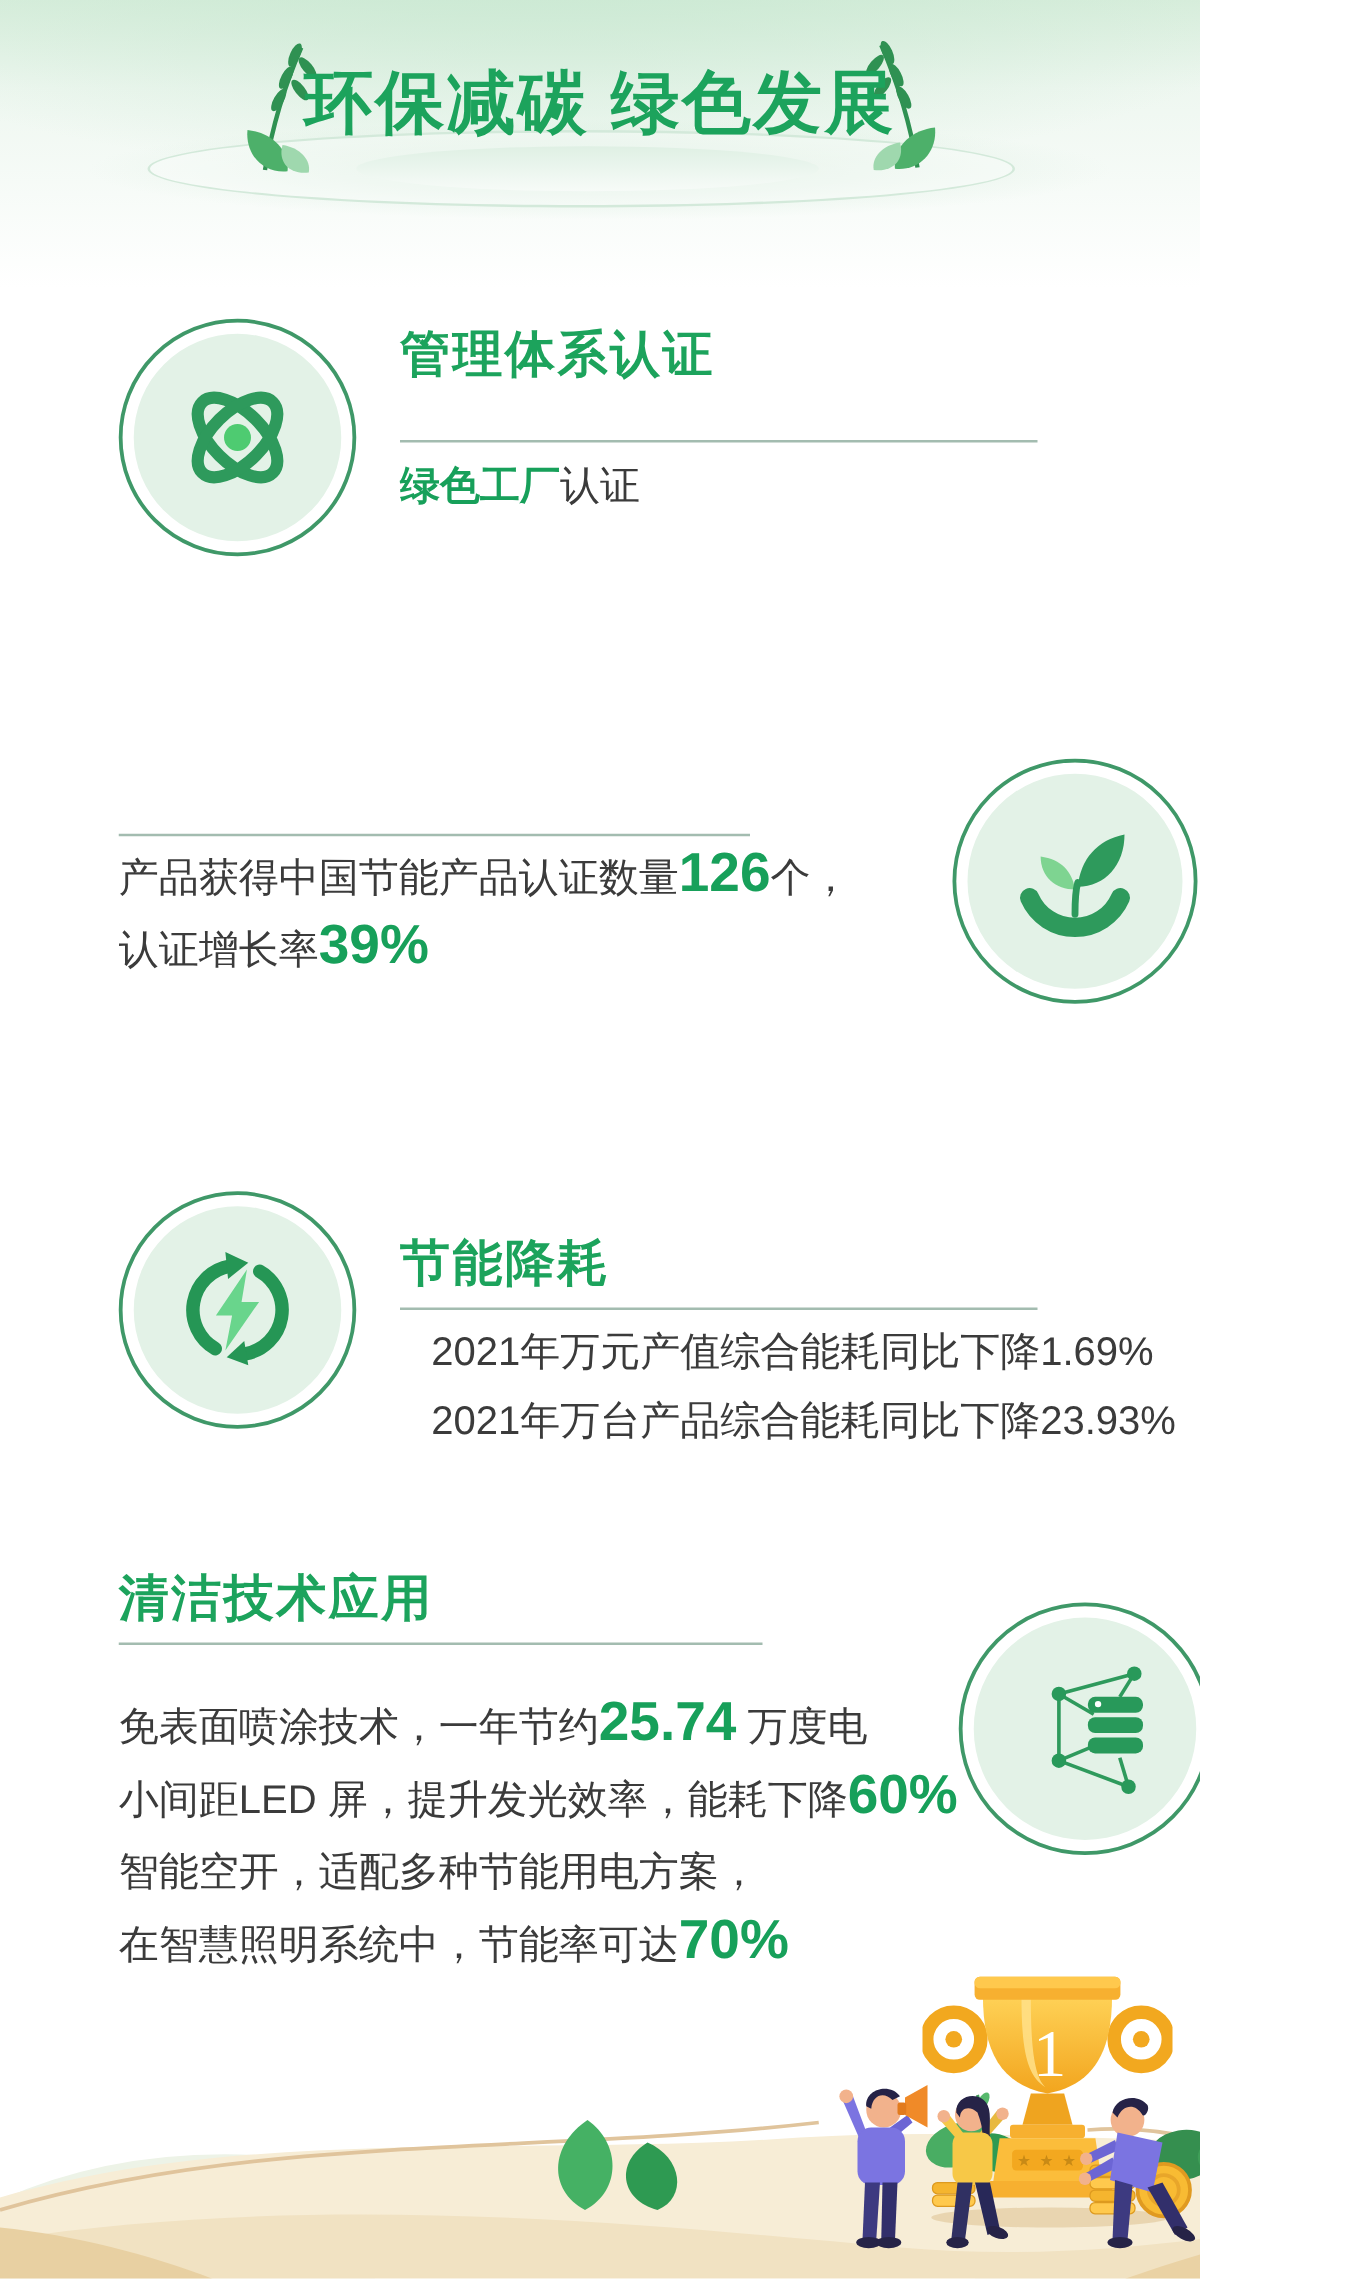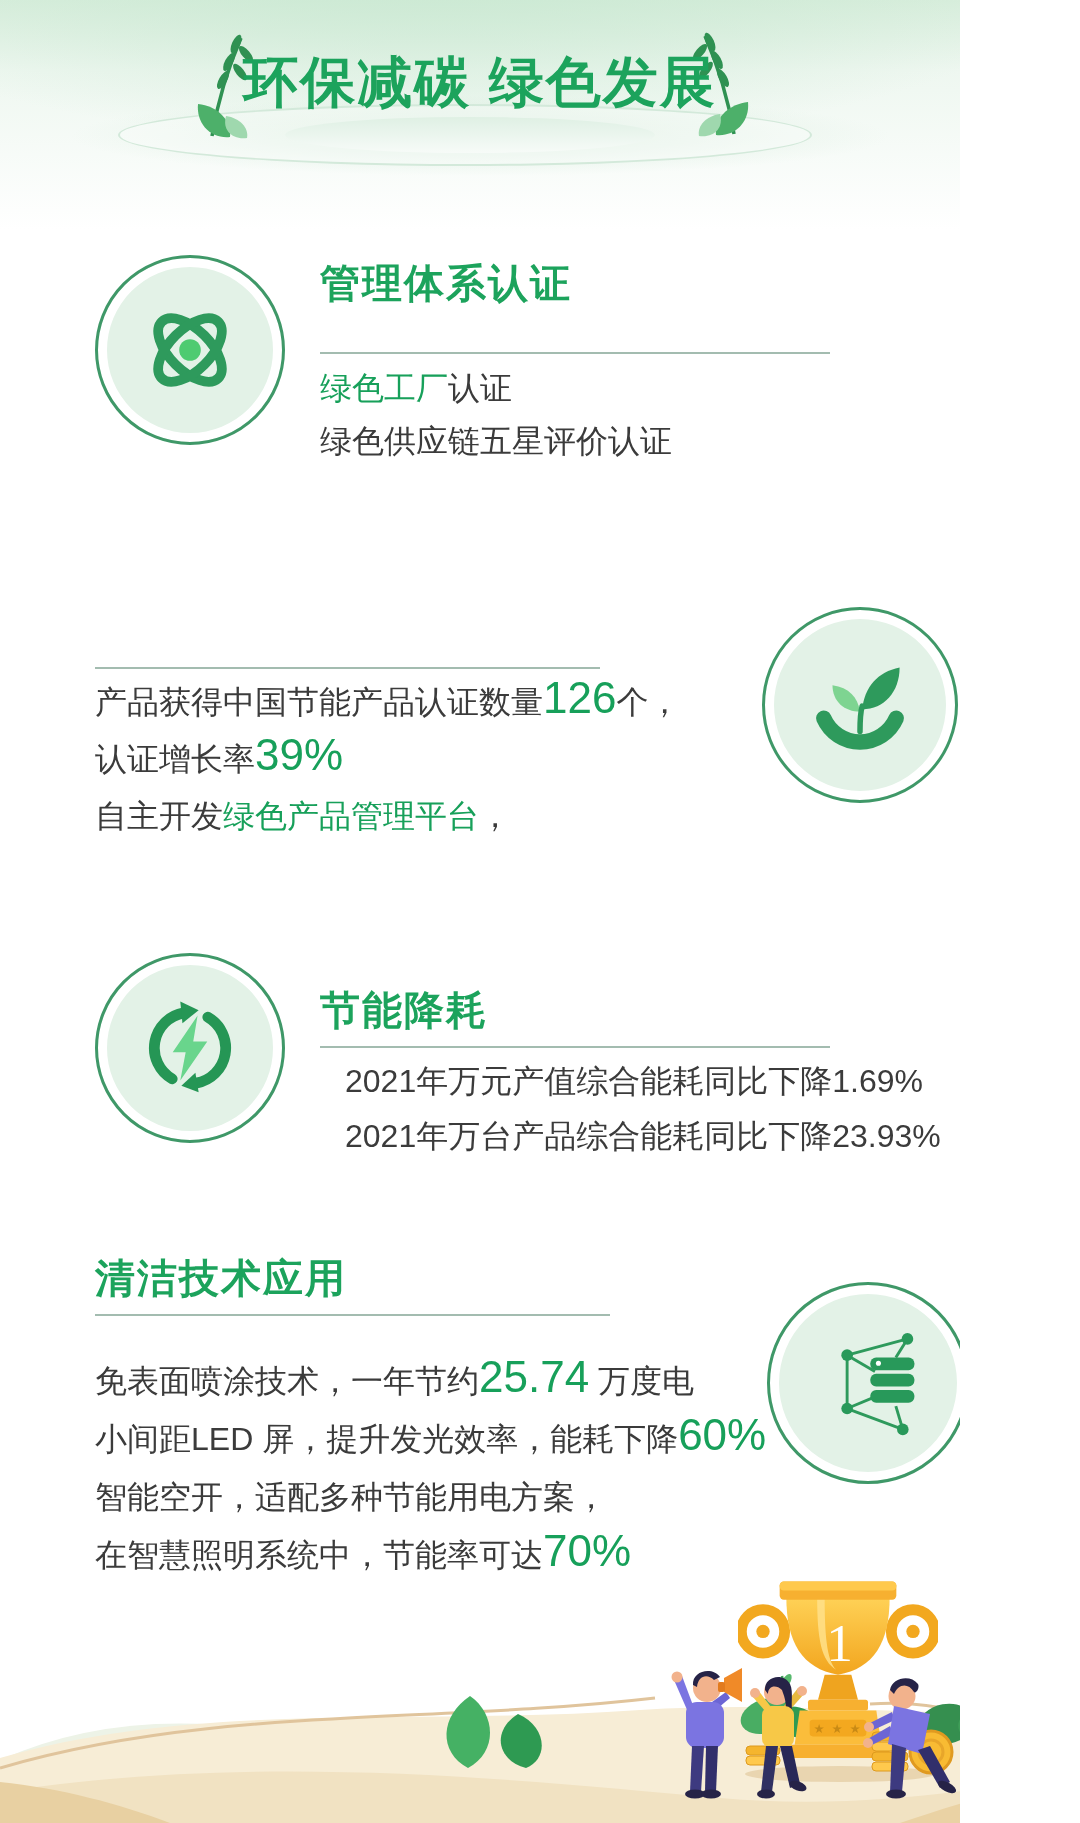--- a/index.html
+++ b/index.html
@@ -32,21 +32,21 @@
   .sec-title{position:absolute;font-size:40px;font-weight:900;color:#1ca35c;letter-spacing:2px;white-space:nowrap;}
   #t1{left:320px;top:256px;} #t2{left:95px;top:598px;} #t3{left:320px;top:983px;} #t4{left:95px;top:1251px;}
   .sec-rule{position:absolute;height:2px;background:#a3bcb0;}
   #r1{left:320px;top:352px;width:510px;} #r2{left:95px;top:667px;width:505px;}
   #r3{left:320px;top:1046px;width:510px;} #r4{left:95px;top:1314px;width:515px;}
   .sec-body{position:absolute;font-size:32px;color:#3b3b3b;white-space:nowrap;}
   #b1{left:320px;top:362px;} #b1 .line{line-height:53px;}
   #b2{left:95px;top:674px;}  #b2 .line{line-height:57px;}
   #b3{left:320px;top:1054px;margin-left:25px;} #b3 .line{line-height:55px;}
   #b4{left:95px;top:1352px;} #b4 .line{line-height:58px;}
-  .hl{color:#17a05a;font-weight:normal;text-align:right;}
+  .hl{color:#17a05a;font-weight:bold;text-align:right;}
   .big{font-size:44px;line-height:1;}
   
   .ground{position:absolute;left:0;top:1640px;width:1080px;height:183px;}
   .abs{position:absolute;}
   .shadow{position:absolute;border-radius:50%;background:rgba(214,184,130,.45);}
 </style>
 </head>
 <body>
 
 <div class="page">
@@ -88,28 +88,26 @@
         <ellipse cx="50" cy="50" rx="37" ry="19" transform="rotate(45 50 50)"></ellipse>
         <ellipse cx="50" cy="50" rx="37" ry="19" transform="rotate(-45 50 50)"></ellipse>
       </g>
       <circle cx="50" cy="50" r="10" fill="#4ecb71"></circle>
     </svg>
   </div>
   <div class="sec-title" id="t1">管理体系认证</div>
   <div class="sec-rule" id="r1"></div>
   <div class="sec-body" id="b1">
     <div class="line"><span class="hl">绿色工厂</span><span>认证</span></div>
-    <div class="line"><span>绿色供应链五星评价认证</span></div>
   </div>
 
   <div class="sec-rule" id="r2"></div>
   <div class="sec-body" id="b2">
     <div class="line"><span>产品获得中国节能产品认证数量</span><span class="hl big">126</span><span>个，</span></div>
     <div class="line"><span>认证增长率</span><span class="hl big">39%</span></div>
-    <div class="line"><span>自主开发</span><span class="hl">绿色产品管理平台</span><span>，</span></div>
   </div>
   <div class="icon-circle" id="ic2">
     <svg width="110" height="110" viewBox="0 0 100 100">
       <path d="M52 54 C 54 34 66 20 86 16 C 86 38 72 54 52 54 Z" fill="#2e9a5c"></path>
       <path d="M50 56 C 48 43 40 34 25 32 C 25 47 36 56 50 56 Z" fill="#7ed491"></path>
       <path d="M50 74 C 50 64 50 58 52 51" stroke="#2e9a5c" stroke-width="5" fill="none" stroke-linecap="round"></path>
       <path d="M17 62 A 36 36 0 0 0 83 62" stroke="#2e9a5c" stroke-width="14" fill="none" stroke-linecap="round"></path>
     </svg>
   </div>
 

